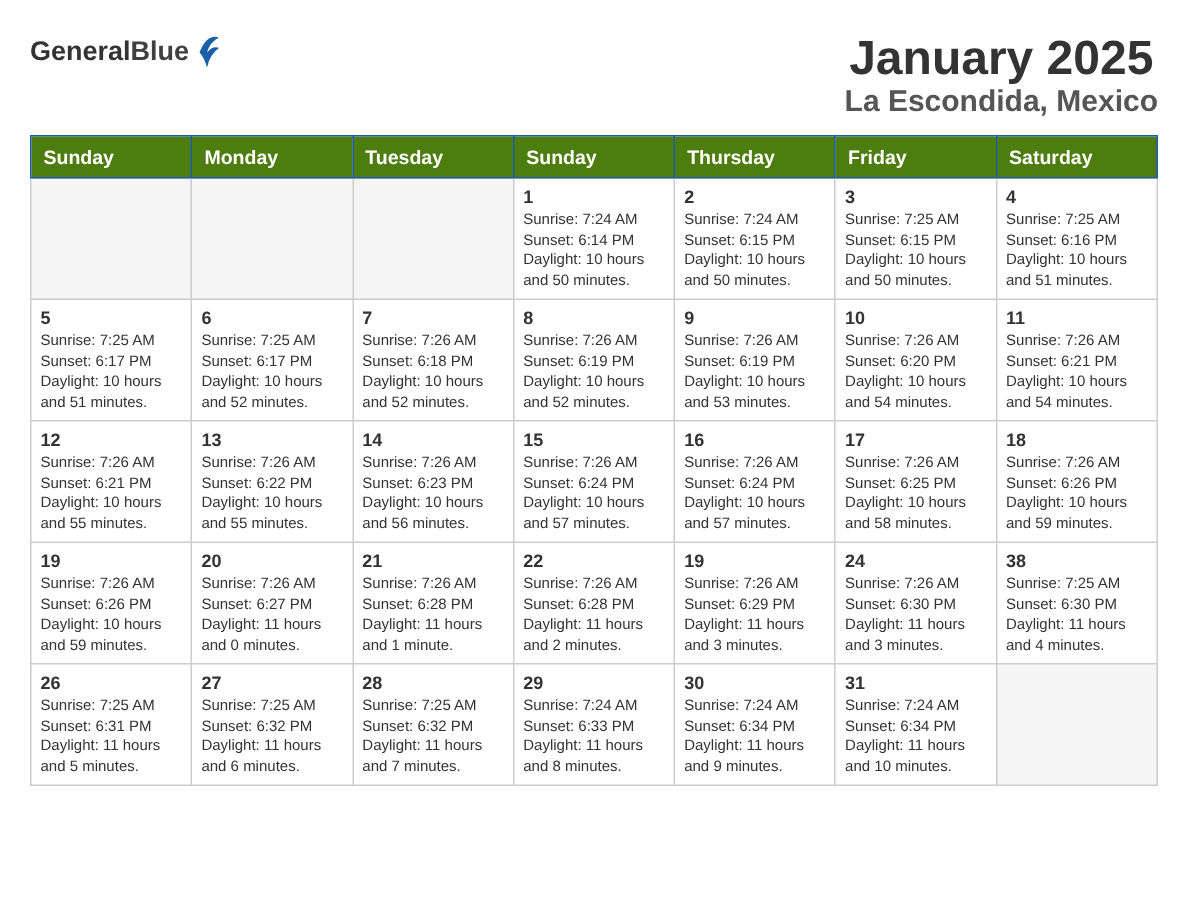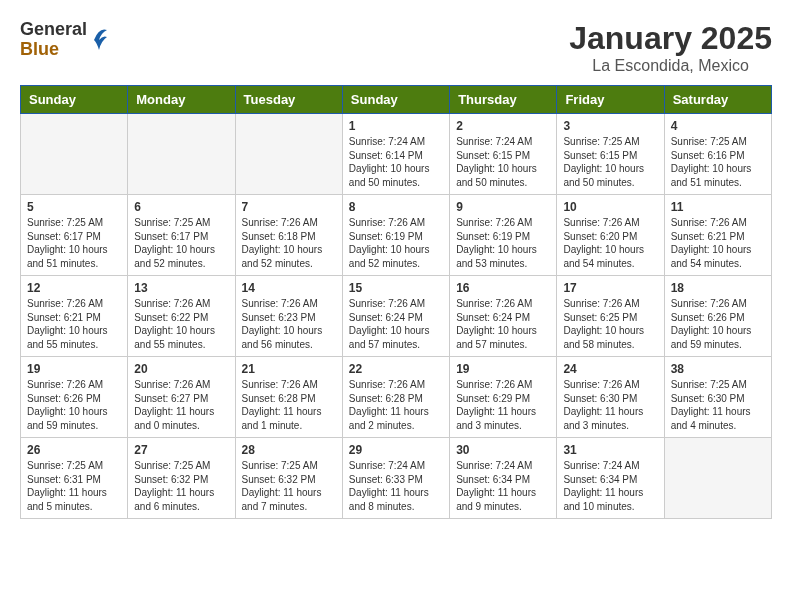--- a/index.html
+++ b/index.html
@@ -15,43 +15,43 @@
       justify-content: space-between;
       align-items: flex-start;
       margin-bottom: 10px;
     }
     .logo {
       display: flex;
       align-items: center;
     }
     .logo-text {
       display: flex;
-      flex-direction: column;
       font-size: 18px;
       font-weight: bold;
       line-height: 1.1;
+      text-align: center;
     }
     .logo-general { color: #333; }
-    .logo-blue { color: #a16207; }
+    .logo-blue { color: #404040; }
     .logo-icon {
       width: 20px;
       height: 30px;
       margin-left: 2px;
     }
     .title-block {
       text-align: center;
     }
     .title-block h1 {
       font-size: 32px;
       font-weight: bold;
       color: #333;
     }
     .title-block h2 {
-      font-size: 16px;
-      font-weight: normal;
+      font-size: 20px;
+      font-weight: bold;
       color: #555;
     }
     .calendar {
       width: 100%;
       border-collapse: collapse;
       border: 1px solid #ccc;
     }
     .calendar th {
       background-color: #4d7c0f;
       color: #fff;

